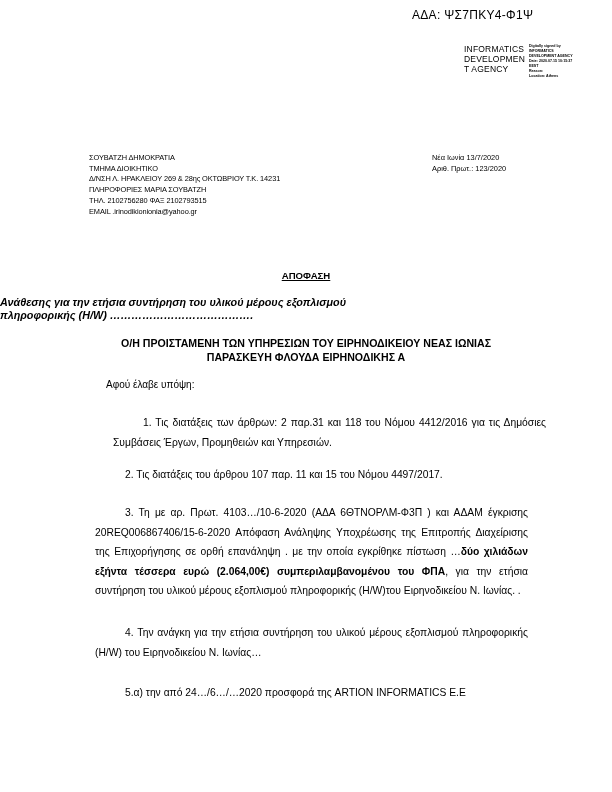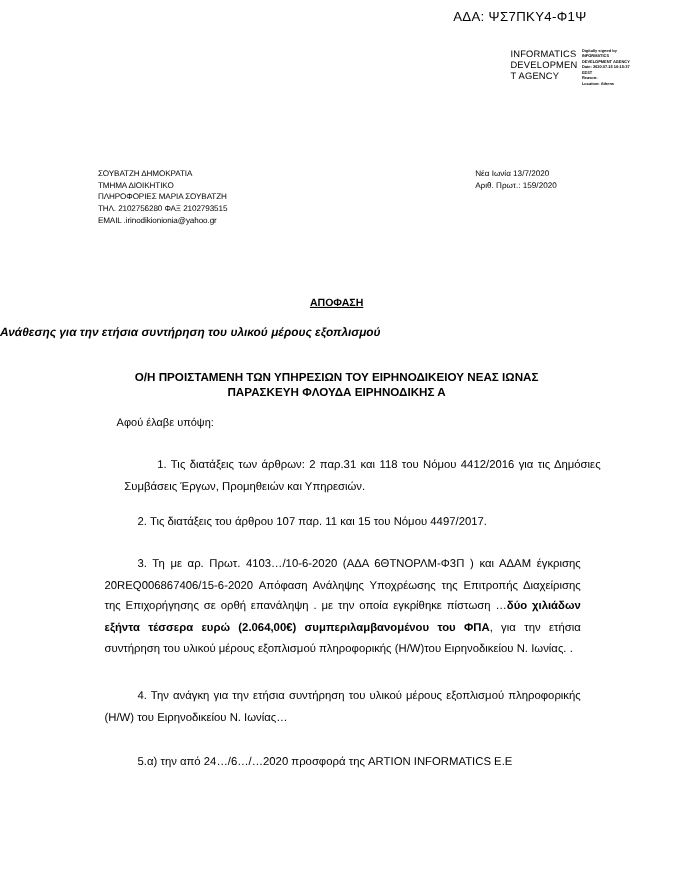--- a/index.html
+++ b/index.html
@@ -54,38 +54,40 @@
   <div>DEVELOPMENT AGENCY</div>
   <div>Date: 2020.07.15 10:15:37</div>
   <div>EEST</div>
   <div>Reason:</div>
   <div>Location: Athens</div>
 </div>
 
 <div class="abs hdr-left">
   <div>ΣΟΥΒΑΤΖΗ ΔΗΜΟΚΡΑΤΙΑ</div>
   <div>ΤΜΗΜΑ ΔΙΟΙΚΗΤΙΚΟ</div>
+  <div>Δ/ΝΣΗ Λ. ΗΡΑΚΛΕΙΟΥ 269 &amp; 28ης ΟΚΤΩΒΡΙΟΥ  Τ.Κ. 14231</div>
   <div>ΠΛΗΡΟΦΟΡΙΕΣ   ΜΑΡΙΑ ΣΟΥΒΑΤΖΗ</div>
   <div>ΤΗΛ. 2102756280  ΦΑΞ  2102793515</div>
   <div>EMAIL .irinodikionionia@yahoo.gr</div>
 </div>
 
 <div class="abs hdr-right">
   <div>Νέα Ιωνία 13/7/2020</div>
-  <div>Αριθ. Πρωτ.: 159/2020</div>
+  <div>Αριθ. Πρωτ.: 123/2020</div>
 </div>
 
 <div class="abs title">ΑΠΟΦΑΣΗ</div>
 
 <div class="abs subject">
   <div>Ανάθεσης για την ετήσια συντήρηση του υλικού μέρους εξοπλισμού</div>
+  <div>πληροφορικής (H/W) ………………………………….</div>
 </div>
 
 <div class="abs authority">
-  <div>Ο/Η ΠΡΟΙΣΤΑΜΕΝΗ ΤΩΝ ΥΠΗΡΕΣΙΩΝ ΤΟΥ ΕΙΡΗΝΟΔΙΚΕΙΟΥ ΝΕΑΣ ΙΩΝΑΣ</div>
+  <div>Ο/Η ΠΡΟΙΣΤΑΜΕΝΗ ΤΩΝ ΥΠΗΡΕΣΙΩΝ ΤΟΥ ΕΙΡΗΝΟΔΙΚΕΙΟΥ ΝΕΑΣ ΙΩΝΙΑΣ</div>
   <div>ΠΑΡΑΣΚΕΥΗ ΦΛΟΥΔΑ ΕΙΡΗΝΟΔΙΚΗΣ Α</div>
 </div>
 
 <div class="abs considering">Αφού έλαβε υπόψη:</div>
 
 <div class="abs para p1">1. Τις διατάξεις των άρθρων: 2 παρ.31 και 118 του Νόμου 4412/2016 για τις Δημόσιες Συμβάσεις Έργων, Προμηθειών και Υπηρεσιών.</div>
 <div class="abs para p2">2. Τις διατάξεις του άρθρου 107 παρ. 11 και 15 του Νόμου 4497/2017.</div>
 <div class="abs para p3"><span>3. Τη με αρ. Πρωτ. 4103…/10-6-2020 (ΑΔΑ   6ΘΤΝΟΡΛΜ-Φ3Π ) και ΑΔΑΜ έγκρισης 20REQ006867406/15-6-2020 Απόφαση Ανάληψης Υποχρέωσης της Επιτροπής Διαχείρισης της Επιχορήγησης σε ορθή επανάληψη . με την οποία εγκρίθηκε πίστωση …</span><span class="b">δύο χιλιάδων εξήντα τέσσερα  ευρώ (2.064,00€) συμπεριλαμβανομένου του ΦΠΑ</span><span>, για την ετήσια συντήρηση του υλικού μέρους εξοπλισμού πληροφορικής (H/W)του Ειρηνοδικείου Ν. Ιωνίας. .</span></div>
 <div class="abs para p4">4. Την ανάγκη για την ετήσια συντήρηση του υλικού μέρους εξοπλισμού πληροφορικής (H/W) του Ειρηνοδικείου Ν. Ιωνίας…</div>
 <div class="abs para p5">5.α) την από 24…/6…/…2020 προσφορά της ARTION INFORMATICS E.E</div>

